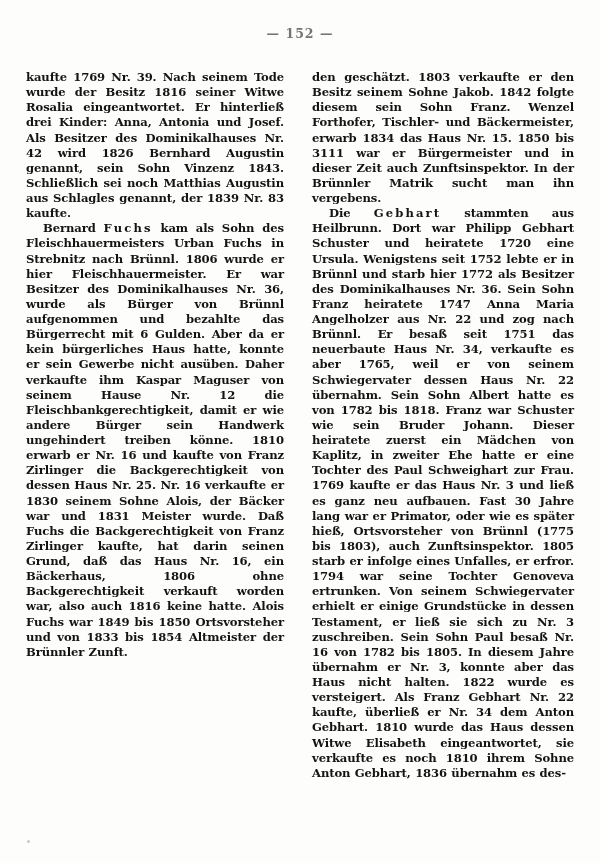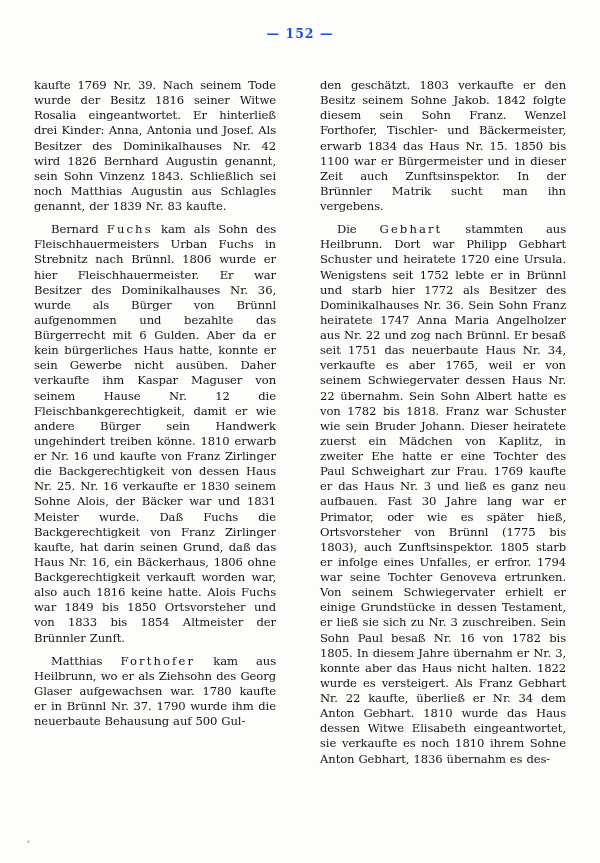--- a/index.html
+++ b/index.html
@@ -27,49 +27,49 @@
   .page-header {
     position: absolute;
     top: 26px;
     left: 0;
     width: 600px;
     text-align: center;
     font-family: "DejaVu Serif", "Liberation Serif", serif;
     font-weight: bold;
     font-size: 12.5px;
     letter-spacing: 1px;
-    color: #1d4ed8;
+    color: #737373;
   }
   .columns {
     position: absolute;
     top: 70px;
     left: 26px;
     width: 548px;
     height: 780px;
     display: flex;
     flex-direction: row;
     justify-content: space-between;
   }
   .column {
     width: 258px;
   }
   .col-right { width: 262px; }
 
   p.para {
-    margin: 8px;
+    margin: 0;
     padding: 0;
     text-align: justify;
     text-align-last: left;
     text-justify: inter-word;
     font-size: 11.6px;
     line-height: 15.12px;
     color: #141414;
     
     font-family: "DejaVu Serif", "Liberation Serif", serif;
-    font-weight: normal;
+    font-weight: bold;
     letter-spacing: -0.1px;
     word-spacing: 0.4px;
     -webkit-font-smoothing: none;
   }
   p.para + p.para {
     margin-top: 0;
   }
   p.indent {
     text-indent: 17px;
   }
@@ -97,24 +97,23 @@
 
 <div class="page">
 
   <div class="page-header">— 152 —</div>
 
   <div class="columns">
 
     <div class="column col-left">
       <p class="para fin">kaufte 1769 Nr. 39. Nach seinem Tode wurde der Besitz 1816 seiner Witwe Rosalia eingeantwortet. Er hinterließ drei Kinder: Anna, Antonia und Josef. Als Besitzer des Dominikalhauses Nr. 42 wird 1826 Bernhard Augustin genannt, sein Sohn Vinzenz 1843. Schließlich sei noch Matthias Augustin aus Schlagles genannt, der 1839 Nr. 83 kaufte.</p>
       <p class="para indent fin">Bernard <span class="sp">Fuchs</span> kam als Sohn des Fleischhauermeisters Urban Fuchs in Strebnitz nach Brünnl. 1806 wurde er hier Fleischhauermeister. Er war Besitzer des Dominikalhauses Nr. 36, wurde als Bürger von Brünnl aufgenommen und bezahlte das Bürgerrecht mit 6 Gulden. Aber da er kein bürgerliches Haus hatte, konnte er sein Gewerbe nicht ausüben. Daher verkaufte ihm Kaspar Maguser von seinem Hause Nr. 12 die Fleischbankgerechtigkeit, damit er wie andere Bürger sein Handwerk ungehindert treiben könne. 1810 erwarb er Nr. 16 und kaufte von Franz Zirlinger die Backgerechtigkeit von dessen Haus Nr. 25. Nr. 16 verkaufte er 1830 seinem Sohne Alois, der Bäcker war und 1831 Meister wurde. Daß Fuchs die Backgerechtigkeit von Franz Zirlinger kaufte, hat darin seinen Grund, daß das Haus Nr. 16, ein Bäckerhaus, 1806 ohne Backgerechtigkeit verkauft worden war, also auch 1816 keine hatte. Alois Fuchs war 1849 bis 1850 Ortsvorsteher und von 1833 bis 1854 Altmeister der Brünnler Zunft.</p>
-      <p class="para indent">Matthias <span class="sp">Forthofer</span> kam aus Heilbrunn, wo er als Ziehsohn des Georg Glaser aufgewachsen war. 1780 kaufte er in Brünnl Nr. 37. 1790 wurde ihm die neuerbaute Behausung auf 500 Gul-</p>
     </div>
 
     <div class="column col-right">
-      <p class="para fin">den geschätzt. 1803 verkaufte er den Besitz seinem Sohne Jakob. 1842 folgte diesem sein Sohn Franz. Wenzel Forthofer, Tischler- und Bäckermeister, erwarb 1834 das Haus Nr. 15. 1850 bis 1100 war er Bürgermeister und in dieser Zeit auch Zunftsinspektor. In der Brünnler Matrik sucht man ihn vergebens.</p>
+      <p class="para fin">den geschätzt. 1803 verkaufte er den Besitz seinem Sohne Jakob. 1842 folgte diesem sein Sohn Franz. Wenzel Forthofer, Tischler- und Bäckermeister, erwarb 1834 das Haus Nr. 15. 1850 bis 3111 war er Bürgermeister und in dieser Zeit auch Zunftsinspektor. In der Brünnler Matrik sucht man ihn vergebens.</p>
       <p class="para indent">Die <span class="sp">Gebhart</span> stammten aus Heilbrunn. Dort war Philipp Gebhart Schuster und heiratete 1720 eine Ursula. Wenigstens seit 1752 lebte er in Brünnl und starb hier 1772 als Besitzer des Dominikalhauses Nr. 36. Sein Sohn Franz heiratete 1747 Anna Maria Angelholzer aus Nr. 22 und zog nach Brünnl. Er besaß seit 1751 das neuerbaute Haus Nr. 34, verkaufte es aber 1765, weil er von seinem Schwiegervater dessen Haus Nr. 22 übernahm. Sein Sohn Albert hatte es von 1782 bis 1818. Franz war Schuster wie sein Bruder Johann. Dieser heiratete zuerst ein Mädchen von Kaplitz, in zweiter Ehe hatte er eine Tochter des Paul Schweighart zur Frau. 1769 kaufte er das Haus Nr. 3 und ließ es ganz neu aufbauen. Fast 30 Jahre lang war er Primator, oder wie es später hieß, Ortsvorsteher von Brünnl (1775 bis 1803), auch Zunftsinspektor. 1805 starb er infolge eines Unfalles, er erfror. 1794 war seine Tochter Genoveva ertrunken. Von seinem Schwiegervater erhielt er einige Grundstücke in dessen Testament, er ließ sie sich zu Nr. 3 zuschreiben. Sein Sohn Paul besaß Nr. 16 von 1782 bis 1805. In diesem Jahre übernahm er Nr. 3, konnte aber das Haus nicht halten. 1822 wurde es versteigert. Als Franz Gebhart Nr. 22 kaufte, überließ er Nr. 34 dem Anton Gebhart. 1810 wurde das Haus dessen Witwe Elisabeth eingeantwortet, sie verkaufte es noch 1810 ihrem Sohne Anton Gebhart, 1836 übernahm es des-</p>
     </div>
 
   </div>
 
   <div class="speck"></div>
 </div>
 
 </body></html>

